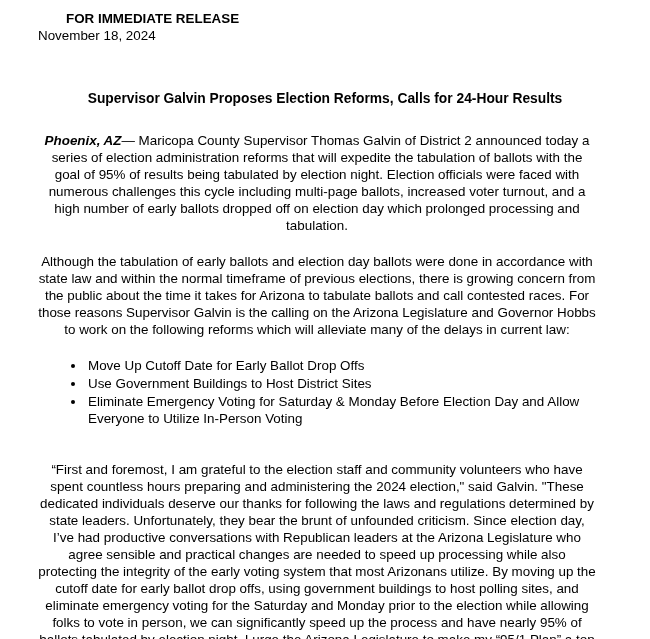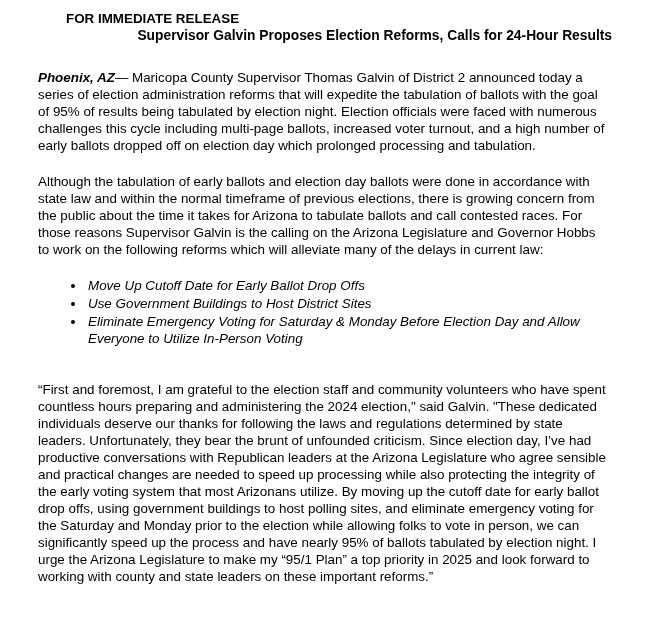--- a/index.html
+++ b/index.html
@@ -24,52 +24,52 @@
   .release-line {
     font-weight: bold;
     padding-left: 28px;
   }
   .date-line {
     margin-bottom: 46px;
   }
   .title {
     font-size: 13.8px;
     font-weight: bold;
-    text-align: right;
+    text-align: center;
     margin: 0 0 24px 0;
     line-height: 18px;
   }
   p.para {
-    margin: 0 4px 19px 0;
-    text-align: left;
+    margin: 0 16px 19px 0;
+    text-align: center;
   }
   .dateline {
     font-weight: bold;
     font-style: italic;
   }
   .bold {
     font-weight: normal;
   }
   ul.reforms {
     margin: 0 0 34px 0;
     padding-left: 48px;
   }
   ul.reforms li {
     margin: 0 0 1px 0;
     padding-left: 2px;
-    font-style: italic;
   }
 </style>
 </head>
 <body>
 
 <div class="page">
 
   <div class="release-line">FOR IMMEDIATE RELEASE</div>
 
+  <div class="date-line">November 18, 2024</div>
 
   <h1 class="title">Supervisor Galvin Proposes Election Reforms, Calls for 24-Hour Results</h1>
 
   <p class="para"><span class="dateline">Phoenix, AZ</span><span>— Maricopa County Supervisor Thomas Galvin of District 2 announced today a series of election administration reforms that will expedite the tabulation of ballots with the goal of 95% of results being tabulated by election night. Election officials were faced with numerous challenges this cycle including multi-page ballots, increased voter turnout, and a high number of early ballots dropped off on election day which prolonged processing and tabulation.</span></p>
 
   <p class="para">Although the tabulation of early ballots and election day ballots were done in accordance with state law and within the normal timeframe of previous elections, there is growing concern from the public about the time it takes for Arizona to tabulate ballots and call contested races. For those reasons Supervisor Galvin is the calling on the Arizona Legislature and Governor Hobbs to work on the following reforms which will alleviate many of the delays in current law:</p>
 
   <ul class="reforms">
     <li>Move Up Cutoff Date for Early Ballot Drop Offs</li>
     <li>Use Government Buildings to Host District Sites</li>

